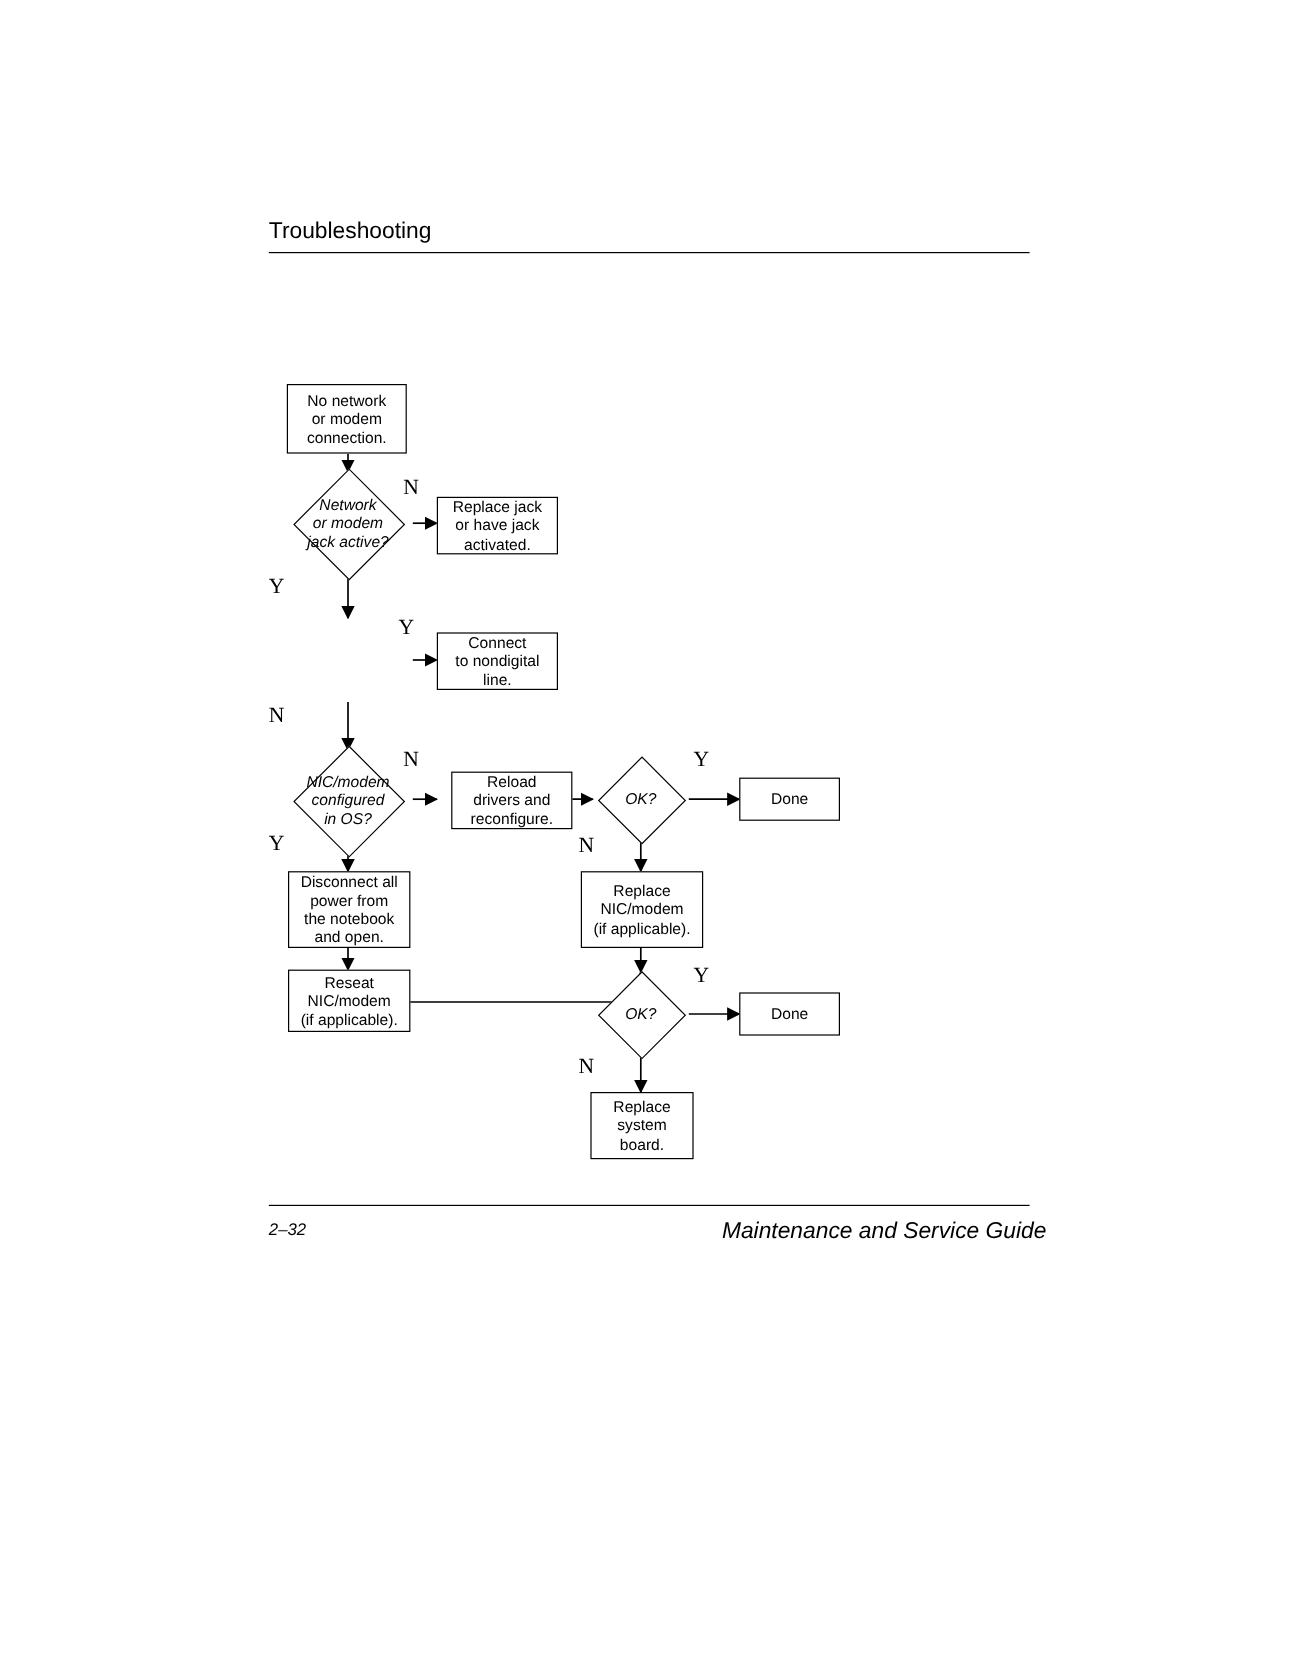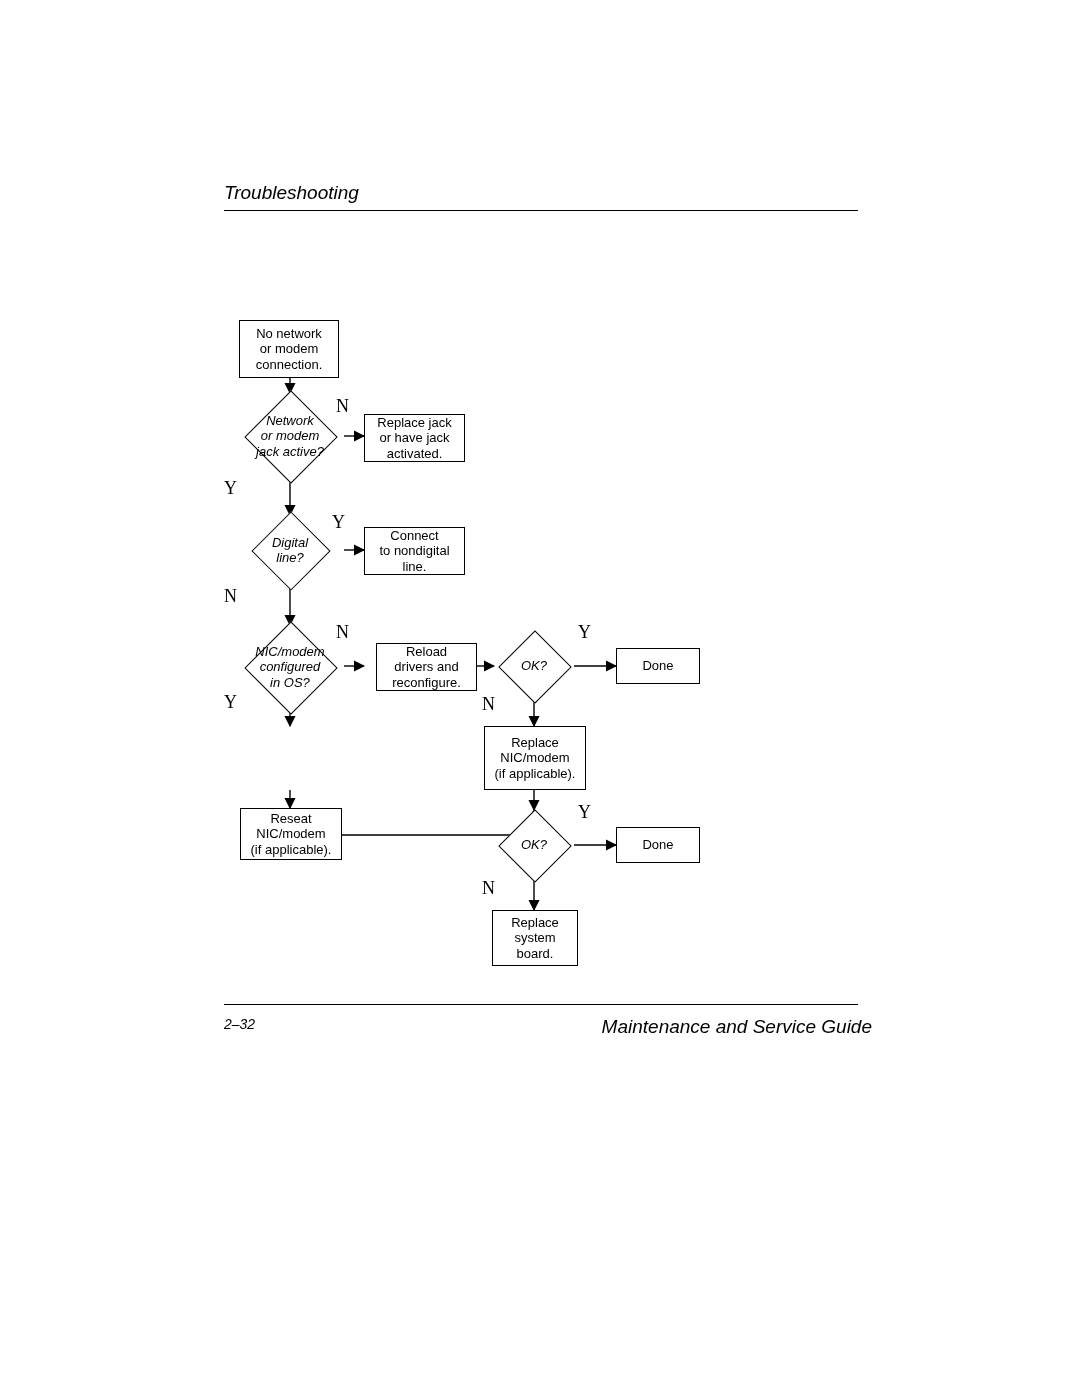--- a/index.html
+++ b/index.html
@@ -18,21 +18,20 @@
     position: absolute;
     left: 224px;
     top: 210px;
     width: 634px;
     border-top: 1px solid #000;
   }
   .header-text {
     position: absolute;
     left: 224px;
     top: 182px;
-    font-style: italic;
     font-size: 19px;
   }
   .title {
     position: absolute;
     left: 224px;
     top: 248px;
     width: 634px;
     font-family: "Arial Black", Futura, Arial, sans-serif;
     font-weight: 800;
     font-size: 27px;
@@ -186,27 +185,20 @@
     </div>
     <div class="lbl" style="left:112px; top:76px;">N</div>
     <div class="lbl" style="left:0px; top:158px;">Y</div>
 
     <div class="box" style="left:140px; top:94px; width:101px; height:48px;">
       <span style="white-space:pre-line;">Replace jack
 or have jack
 activated.</span>
     </div>
 
-    <div class="diamond-wrap" style="left:12px; top:195px; width:108px; height:70px;">
-      <div class="diamond-shape" style="left:27px; top:8px; width:54px; height:54px;"></div>
-      <div class="diamond-text">
-          <span style="white-space:pre-line;">Digital
-line?</span>
-        </div>
-    </div>
     <div class="lbl" style="left:108px; top:192px;">Y</div>
     <div class="lbl" style="left:0px; top:266px;">N</div>
 
     <div class="box" style="left:140px; top:207px; width:101px; height:48px;">
       <span style="white-space:pre-line;">Connect
 to nondigital
 line.</span>
     </div>
 
     <div class="diamond-wrap" style="left:8px; top:304px; width:116px; height:86px;">
@@ -219,20 +211,26 @@
     </div>
     <div class="lbl" style="left:112px; top:302px;">N</div>
     <div class="lbl" style="left:0px; top:372px;">Y</div>
 
     <div class="box" style="left:152px; top:323px; width:101px; height:48px;">
       <span style="white-space:pre-line;">Reload
 drivers and
 reconfigure.</span>
     </div>
 
+    <div class="box" style="left:16px; top:406px; width:102px; height:64px;">
+      <span style="white-space:pre-line;">Disconnect all
+power from
+the notebook
+and open.</span>
+    </div>
 
     <div class="box" style="left:16px; top:488px; width:102px; height:52px;">
       <span style="white-space:pre-line;">Reseat
 NIC/modem
 (if applicable).</span>
     </div>
 
     <div class="diamond-wrap" style="left:270px; top:311px; width:80px; height:70px;">
       <div class="diamond-shape" style="left:15px; top:10px; width:50px; height:50px;"></div>
       <div class="diamond-text">

